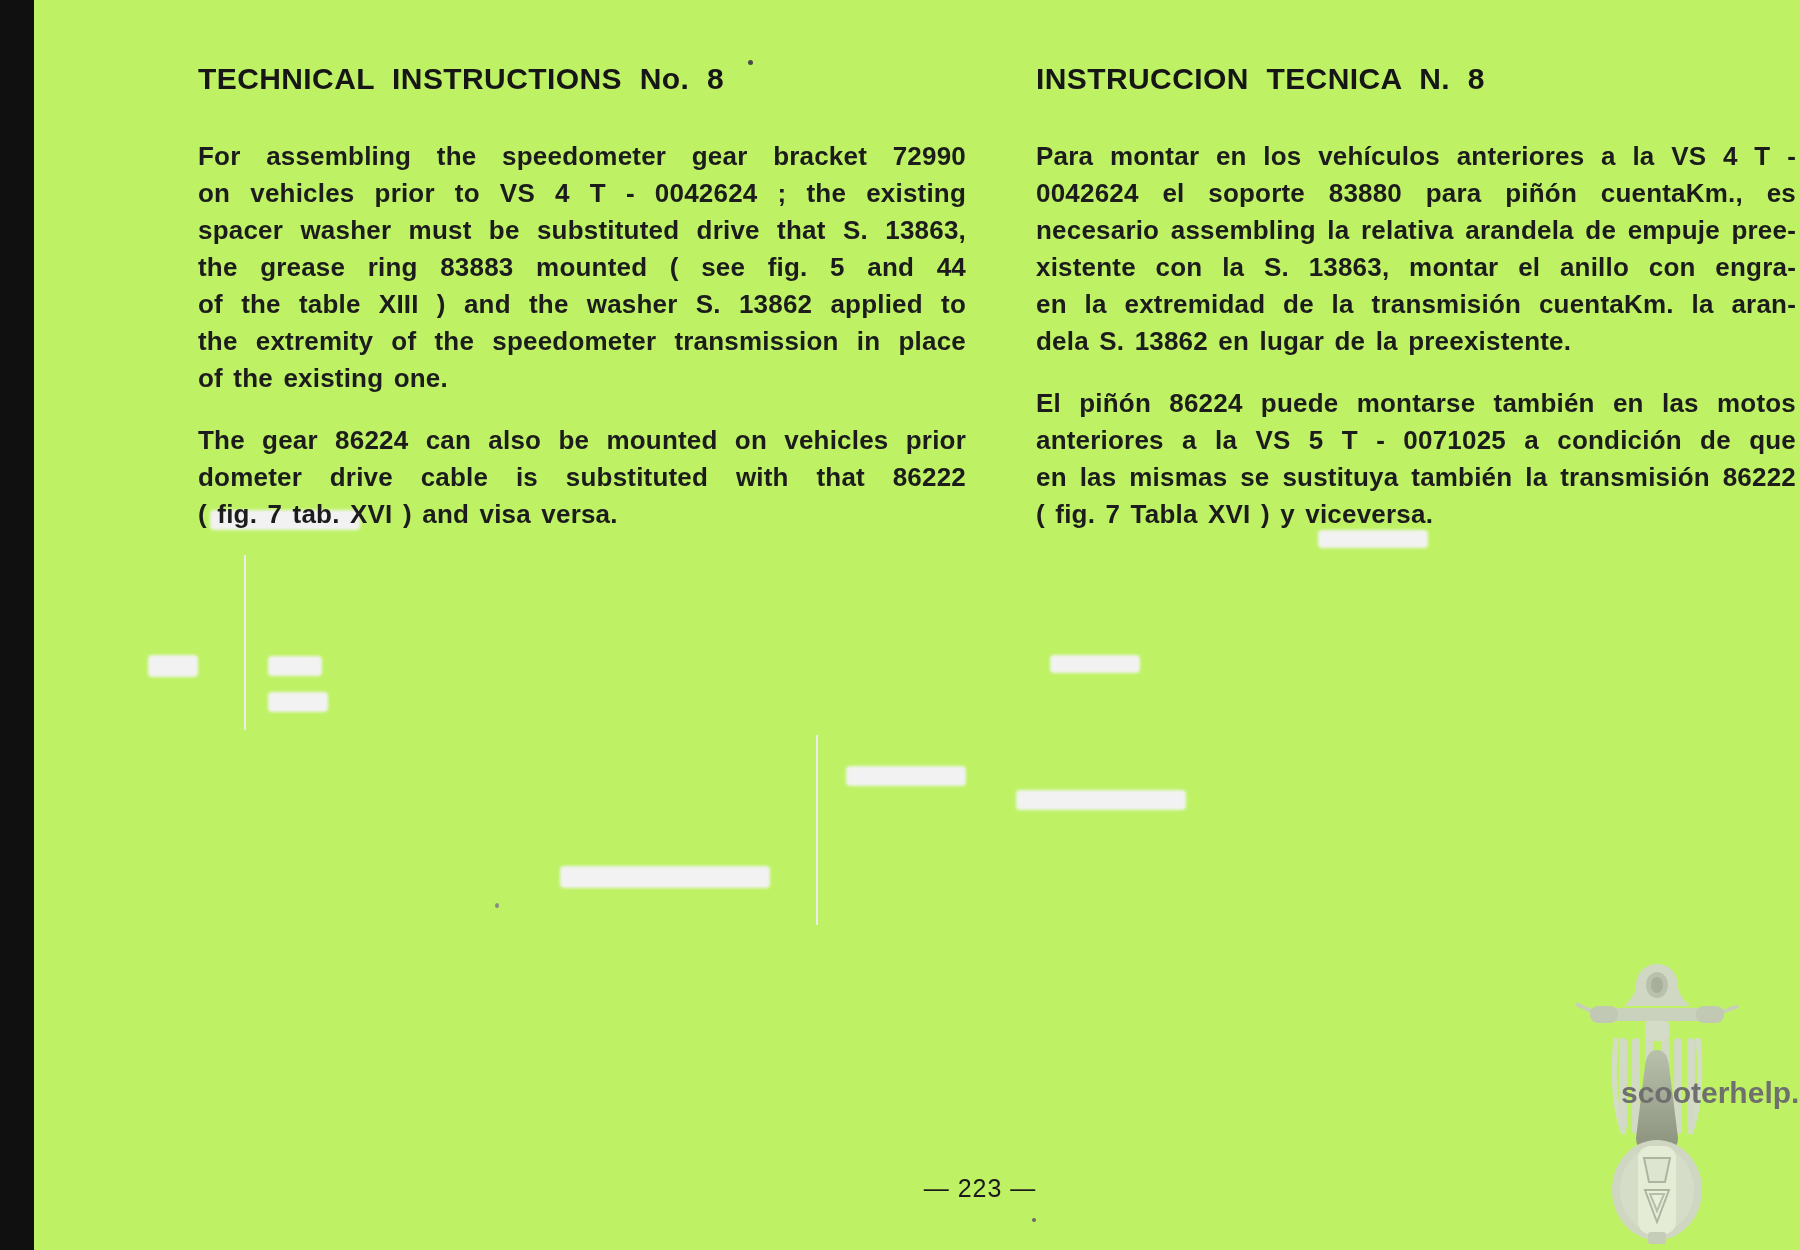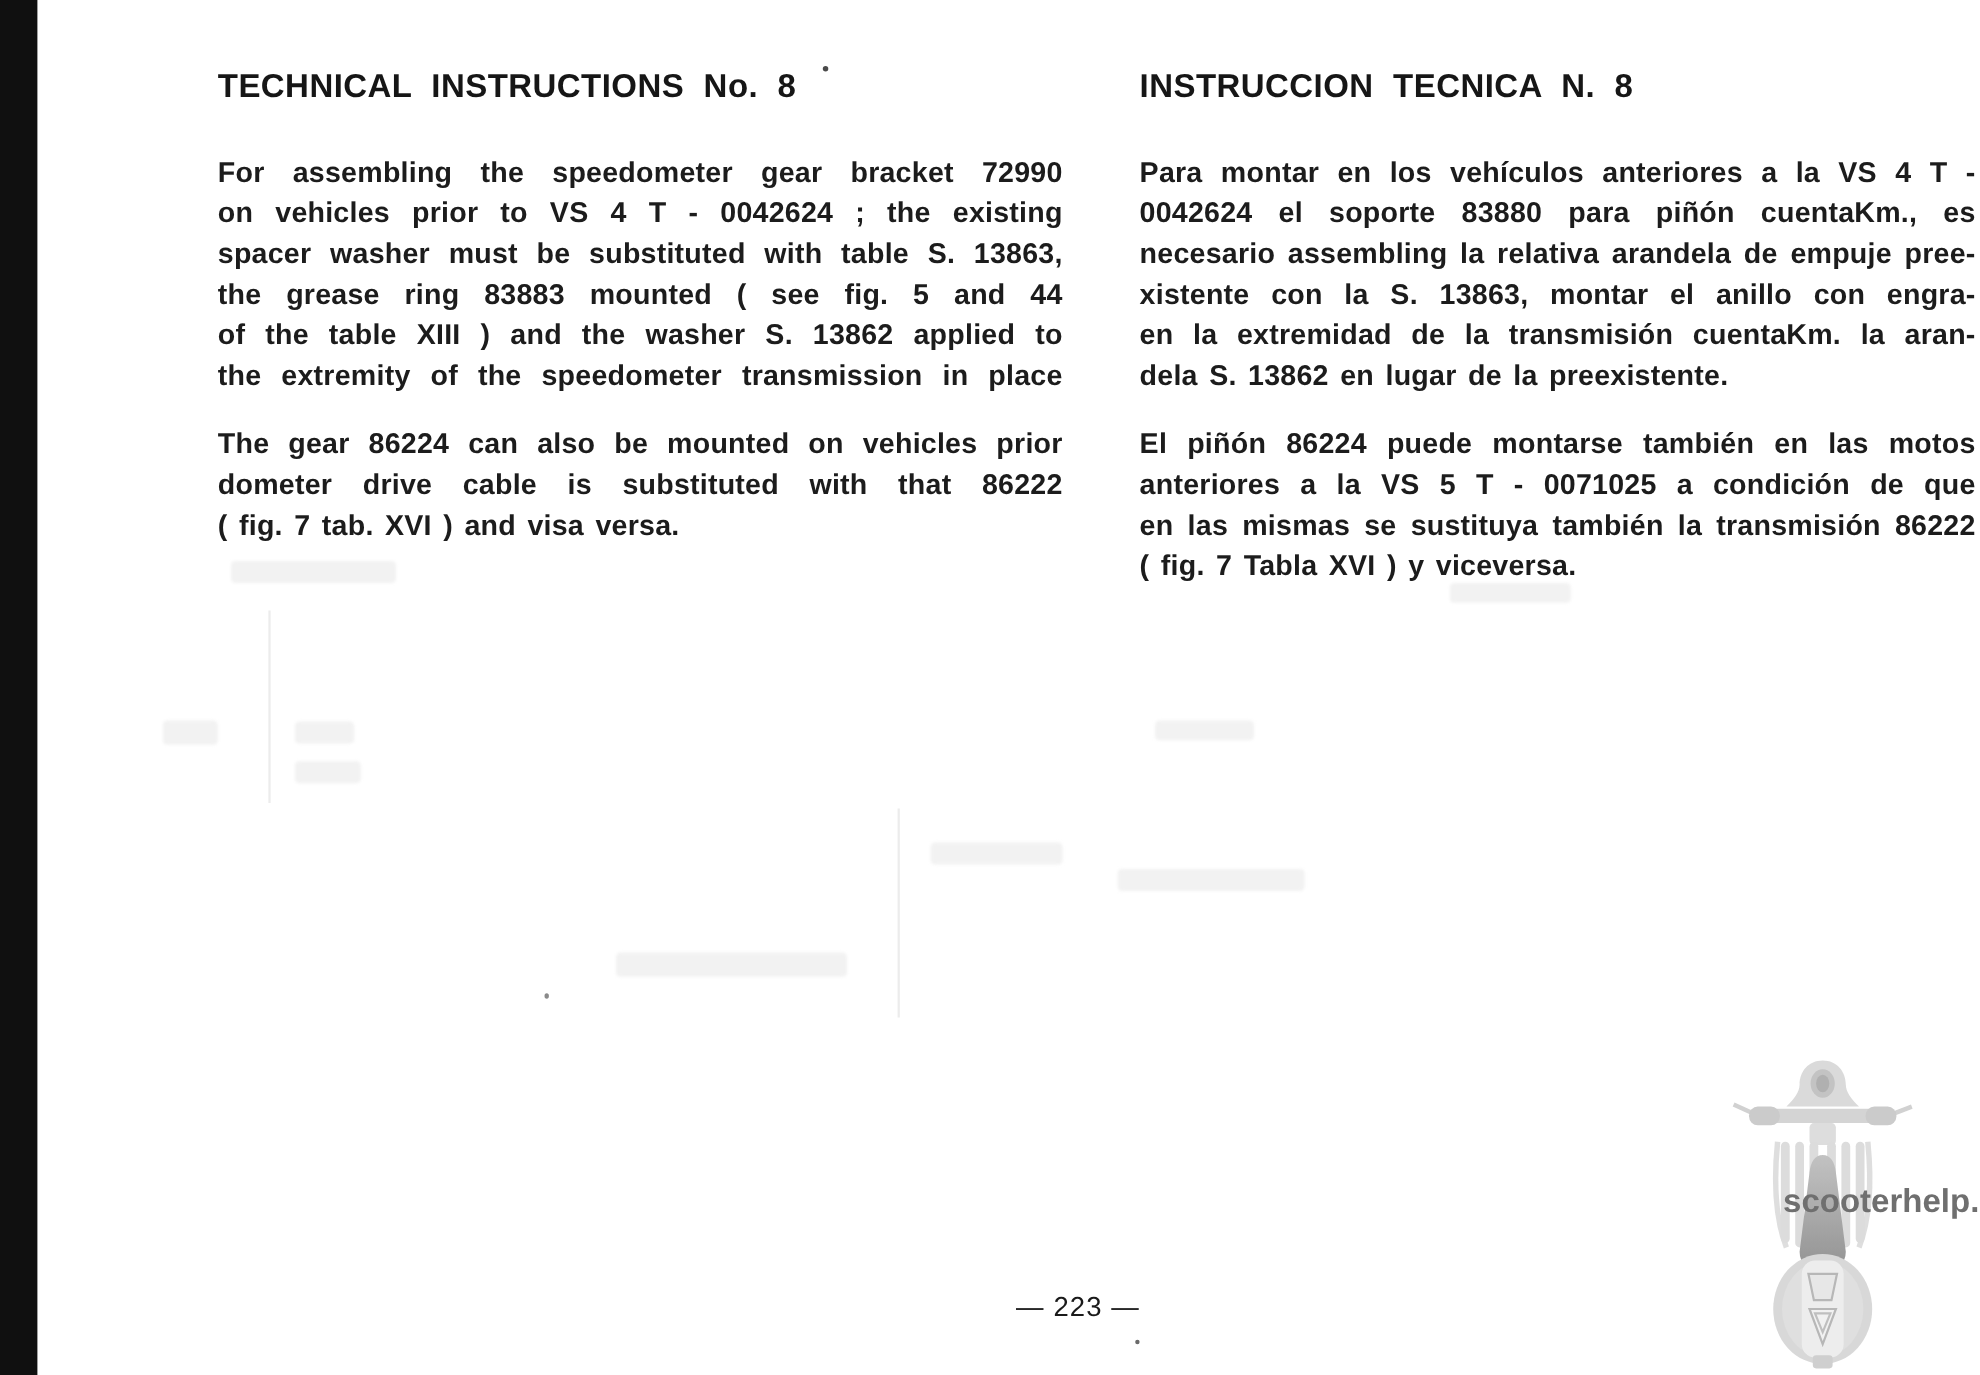--- a/index.html
+++ b/index.html
@@ -1,17 +1,17 @@
 <!DOCTYPE html>
 <html><head>
 <meta charset="utf-8">
 <style>
   html,body{margin:0;padding:0;background:#e8e8e8;}
   #page{
-    position:relative;width:1800px;height:1250px;background:#ffffff;
+    position:relative;width:1800px;height:1250px;background:#bef264;
     overflow:hidden;font-family:"Liberation Sans",sans-serif;color:#1a1a1a;
   }
   
   .edge-bar{position:absolute;left:0;top:0;width:34px;height:1250px;background:#101010;}
   
   .col{position:absolute;top:62px;}
   .col-left{left:198px;width:768px;}
   .col-right{left:1036px;width:760px;}
   h1.doc-heading{
     margin:0;font-size:30px;line-height:34px;font-weight:bold;
@@ -60,24 +60,25 @@
   <div class="ghost" style="left:1016px;top:790px;width:170px;height:20px;"></div>
   <div class="ghost" style="left:560px;top:866px;width:210px;height:22px;"></div>
   <div class="ghost" style="left:1318px;top:530px;width:110px;height:18px;"></div>
   <div class="ghost" style="left:1050px;top:655px;width:90px;height:18px;"></div>
 
   <div class="col col-left">
     <h1 class="doc-heading">TECHNICAL INSTRUCTIONS No. 8</h1>
     <div class="para first">
       <div class="tline">For assembling the speedometer gear bracket 72990</div>
       <div class="tline">on vehicles prior to VS 4 T - 0042624 ;  the existing</div>
-      <div class="tline">spacer washer must be substituted with table S. 13863,</div>
+      <div class="tline">spacer washer must be substituted drive that S. 13863,</div>
       <div class="tline">the grease ring 83883 mounted ( see fig. 5 and 44</div>
       <div class="tline">of the table XIII ) and the washer S. 13862 applied to</div>
       <div class="tline">the extremity of the speedometer transmission in place</div>
+      <div class="tline last">of the existing one.</div>
     </div>
     <div class="para second">
       <div class="tline">The gear 86224 can also be mounted on vehicles prior</div>
       <div class="tline">dometer drive cable is substituted with that 86222</div>
       <div class="tline last">( fig. 7 tab. XVI ) and visa versa.</div>
     </div>
   </div>
 
   <div class="col col-right">
     <h1 class="doc-heading">INSTRUCCION TECNICA N. 8</h1>

